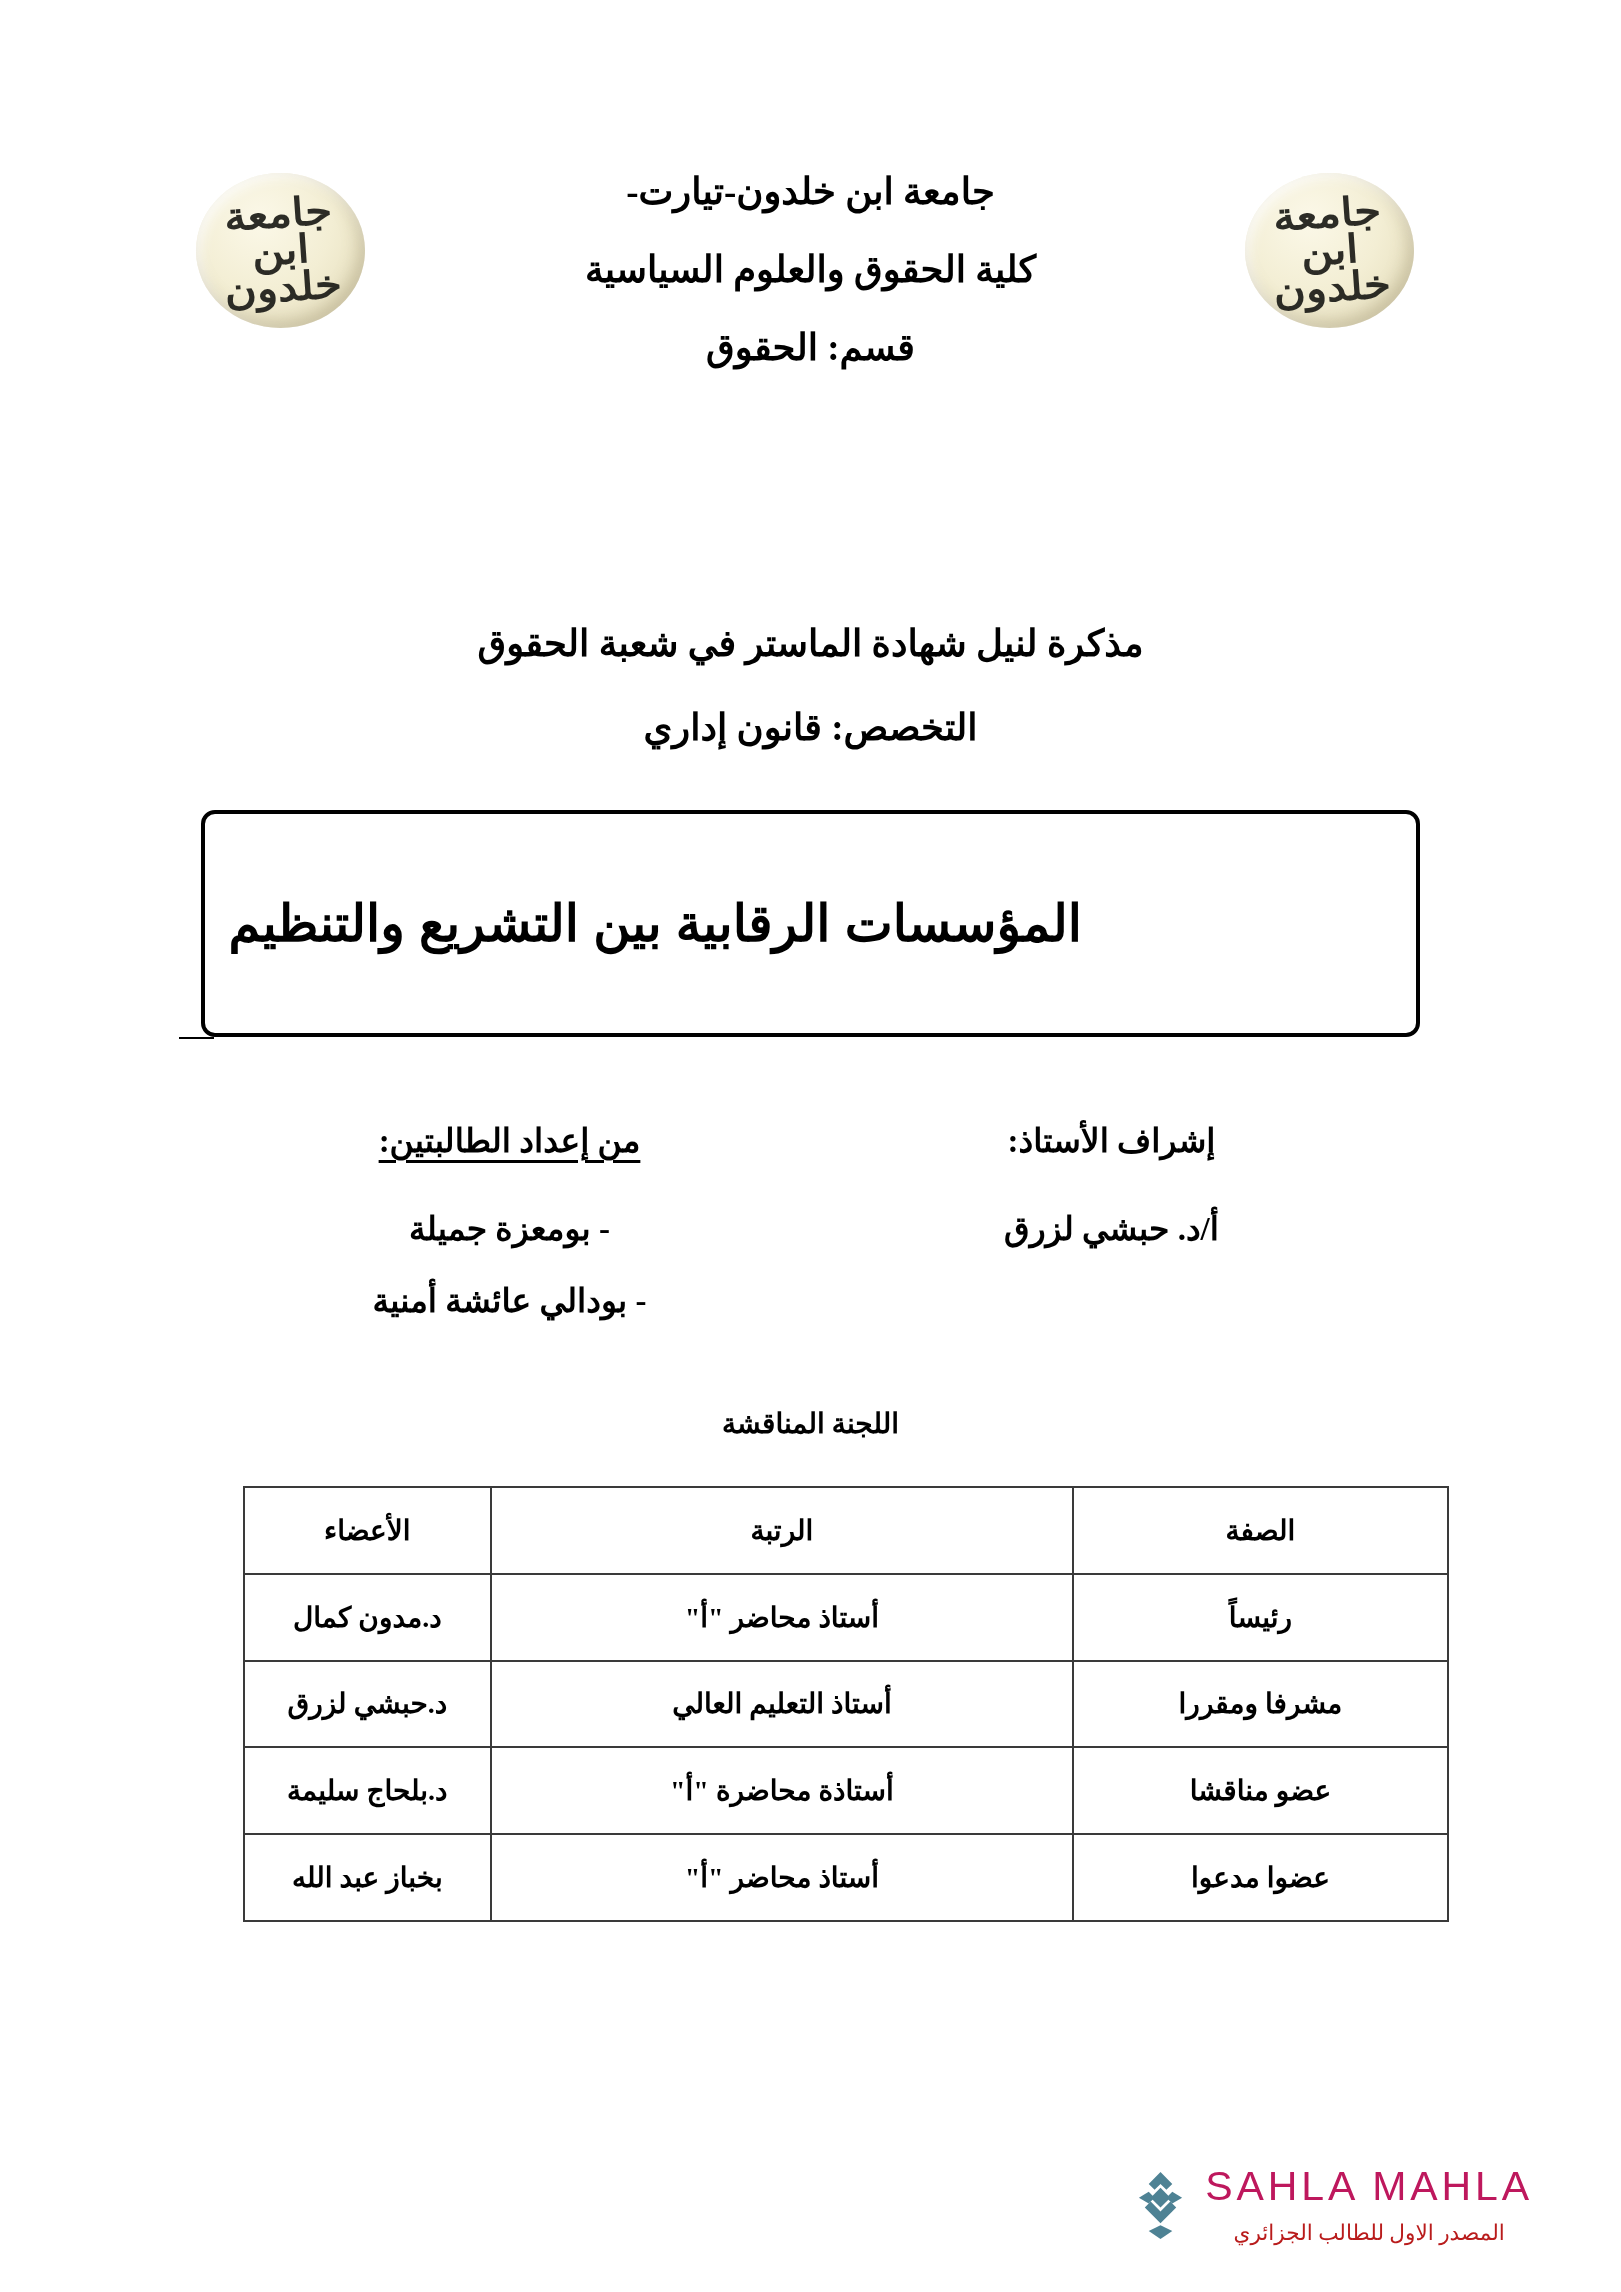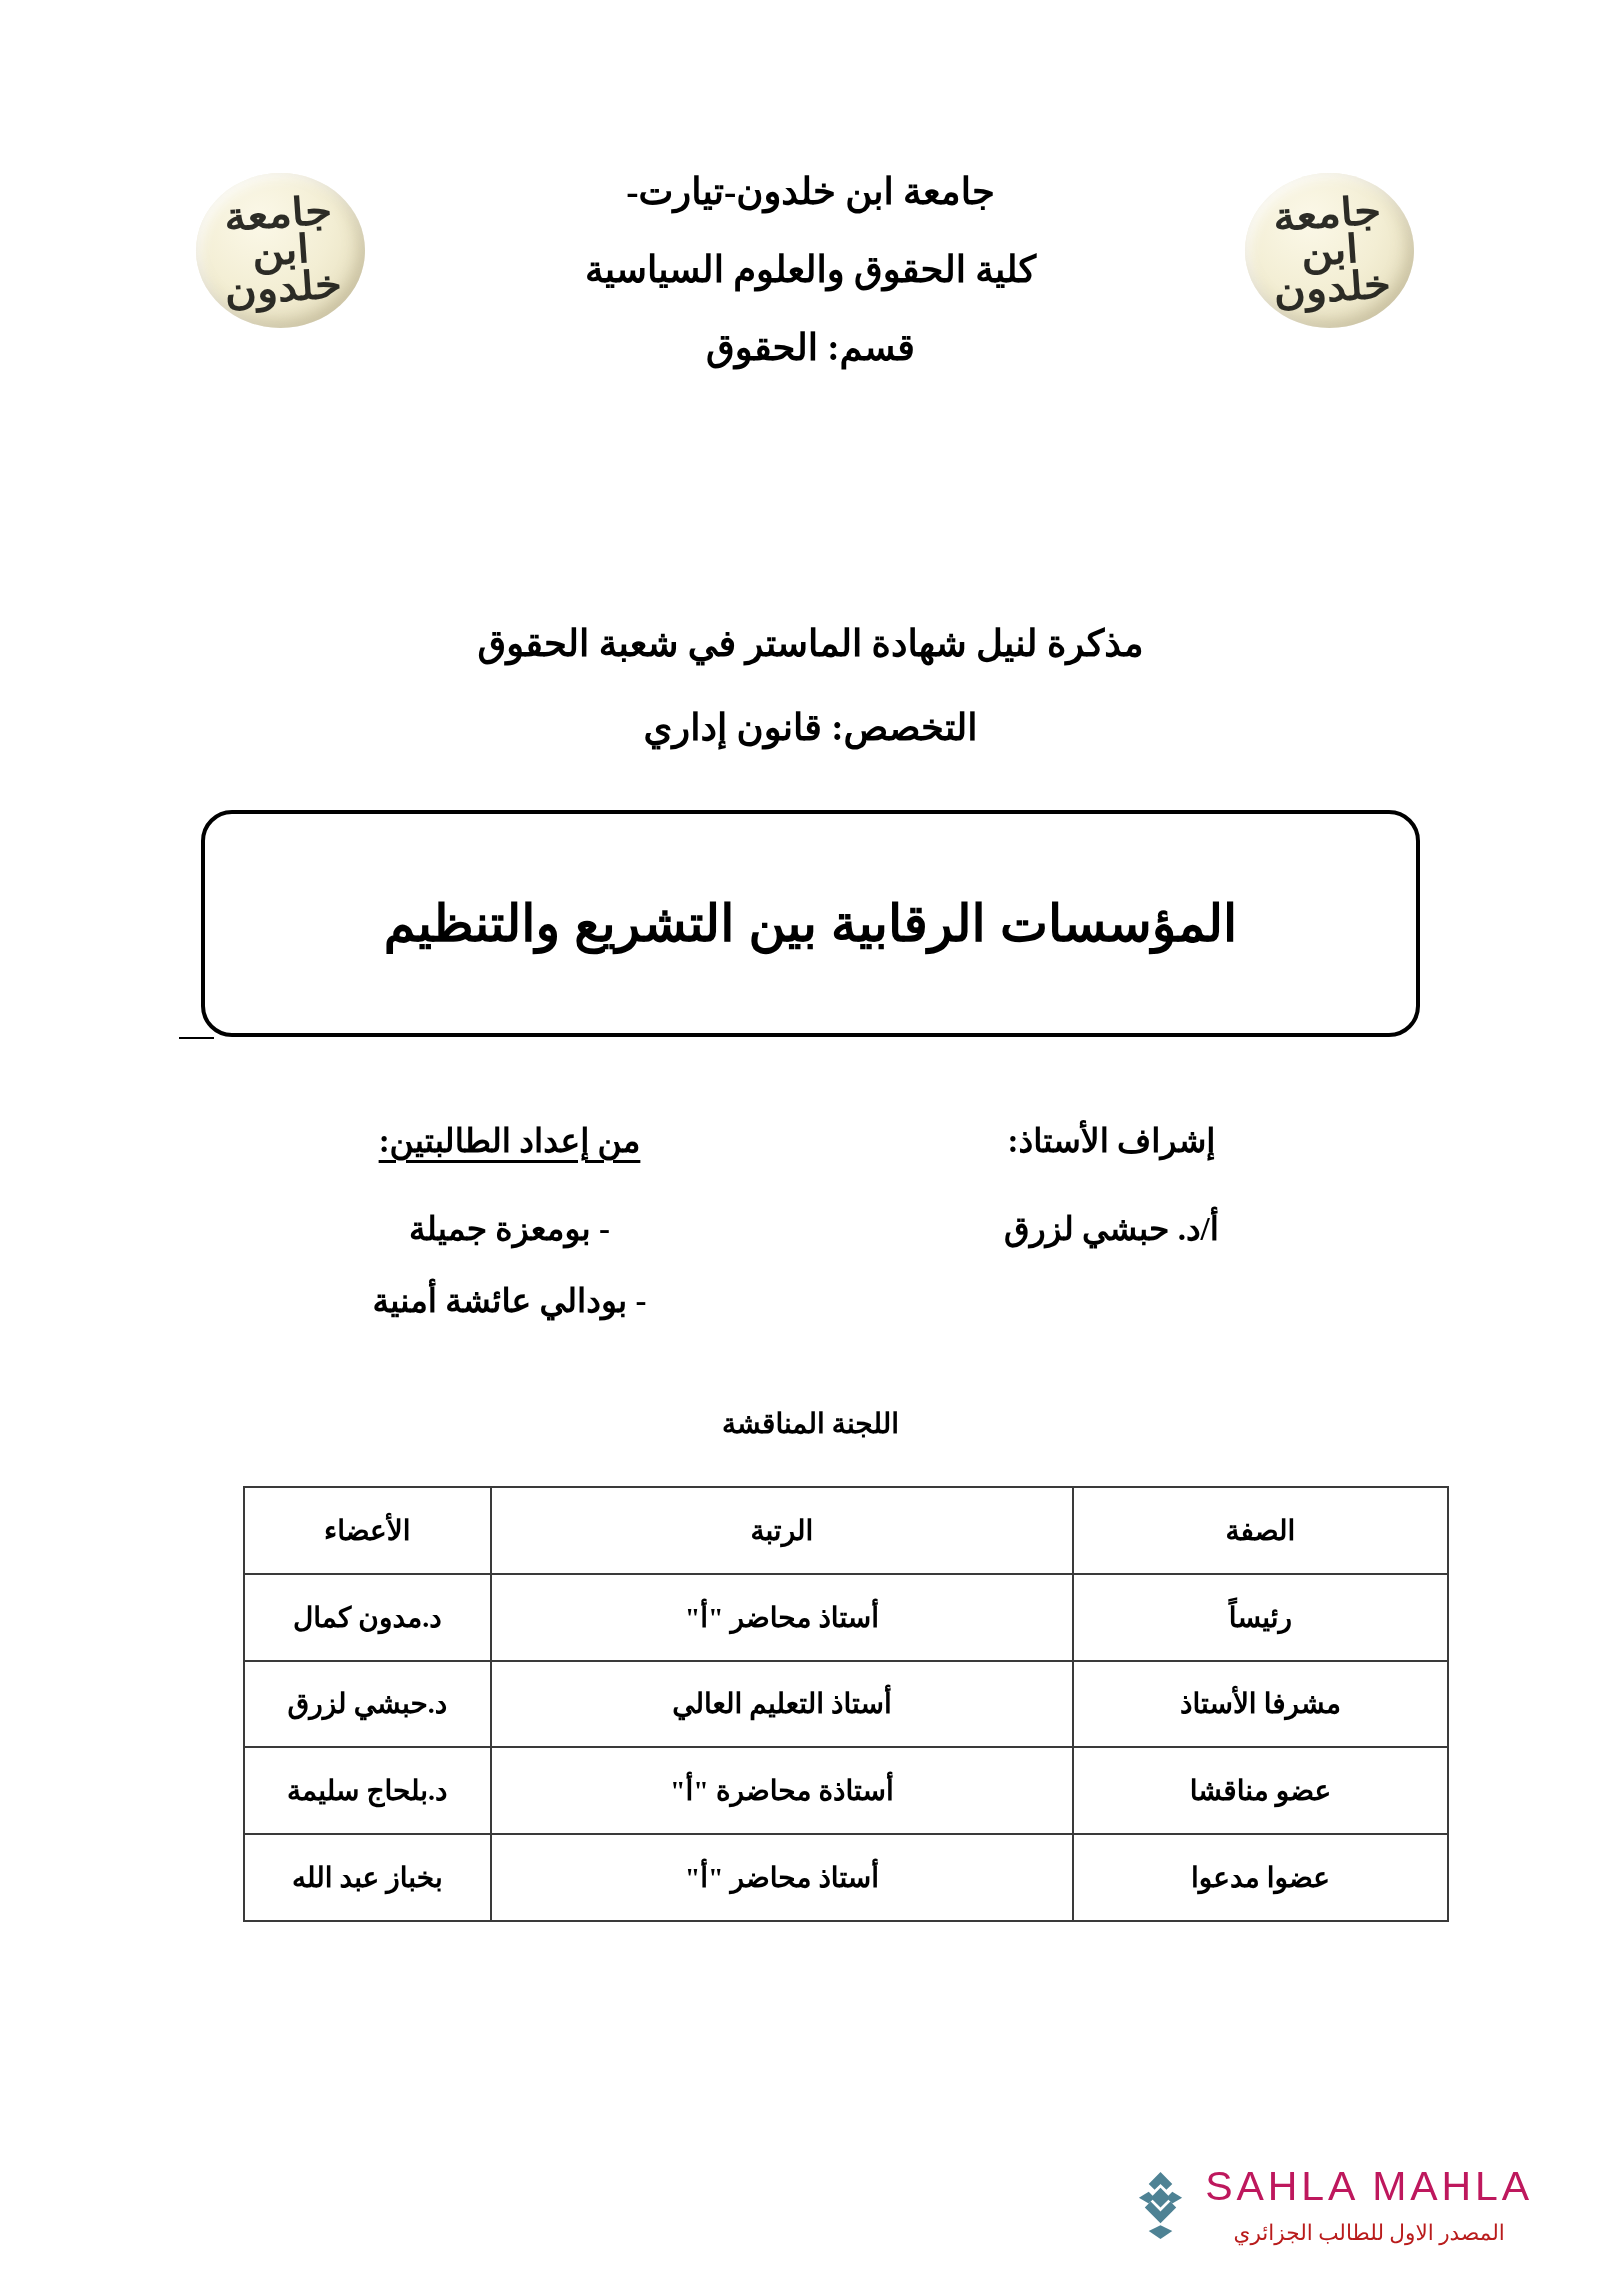--- a/index.html
+++ b/index.html
@@ -100,24 +100,24 @@
     position: absolute;
     top: 810px;
     left: 201px;
     right: 201px;
     height: 227px;
   }
   .title-box {
     position: absolute;
     inset: 0;
     border: 4.9px solid #000000;
-    border-radius: 31px;
+    border-radius: 14px;
     display: flex;
     align-items: center;
-    justify-content: center;
+    justify-content: flex-end;
     box-sizing: border-box;
     background: #ffffff;
   }
   .title-text {
     font-family: "Liberation Sans", sans-serif;
     font-weight: bold;
     font-size: 51px;
     line-height: 1.25;
     text-align: center;
     padding: 0 23.5px;
@@ -304,21 +304,21 @@
         <td class="col-sifa">الصفة</td>
         <td class="col-rutba">الرتبة</td>
         <td class="col-aadaa">الأعضاء</td>
       </tr>
       <tr>
         <td class="col-sifa">رئيساً</td>
         <td class="col-rutba">أستاذ محاضر "أ"</td>
         <td class="col-aadaa">د.مدون كمال</td>
       </tr>
       <tr>
-        <td class="col-sifa">مشرفا الأستاذ</td>
+        <td class="col-sifa">مشرفا ومقررا</td>
         <td class="col-rutba">أستاذ التعليم العالي</td>
         <td class="col-aadaa">د.حبشي لزرق</td>
       </tr>
       <tr>
         <td class="col-sifa">عضو مناقشا</td>
         <td class="col-rutba">أستاذة محاضرة "أ"</td>
         <td class="col-aadaa">د.بلحاج سليمة</td>
       </tr>
       <tr>
         <td class="col-sifa">عضوا مدعوا</td>

